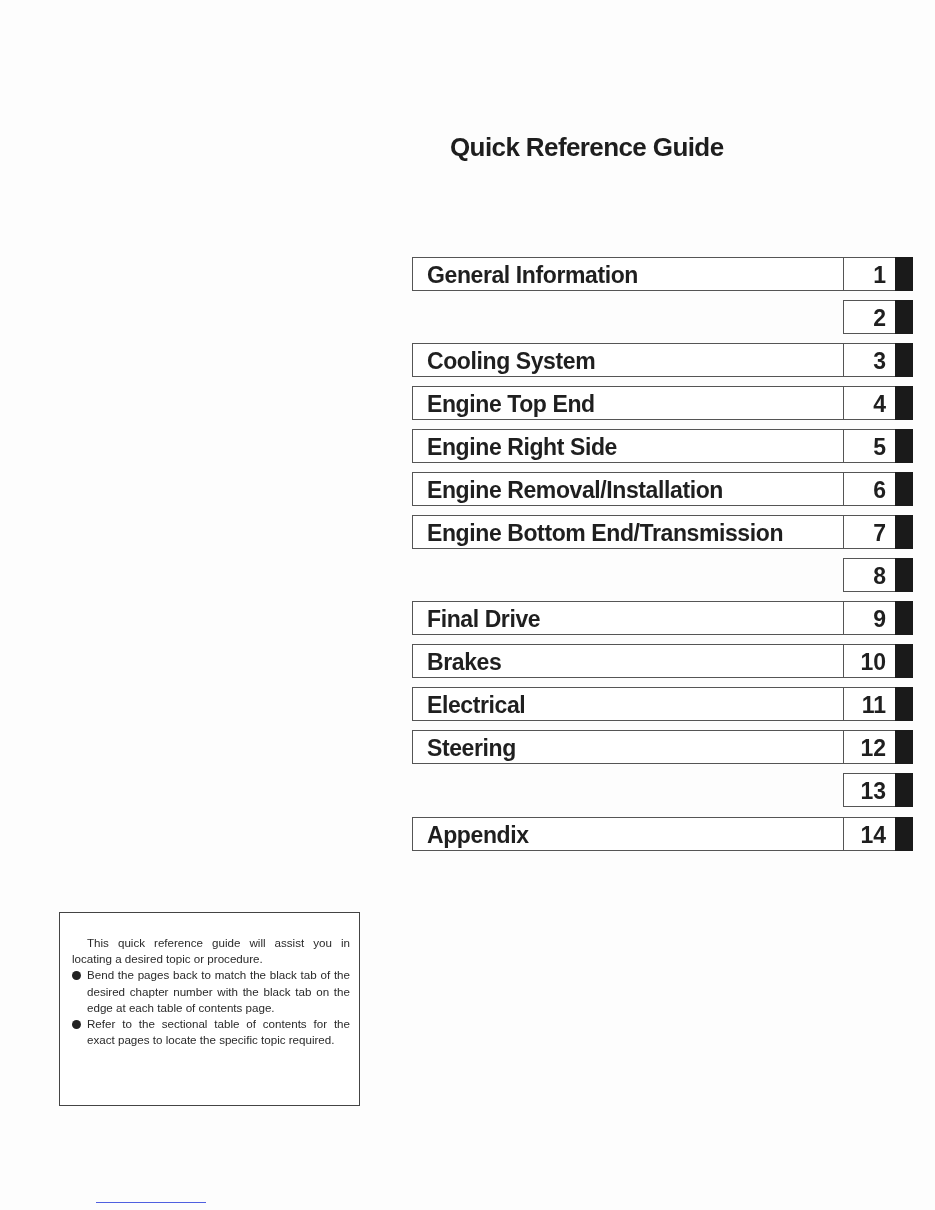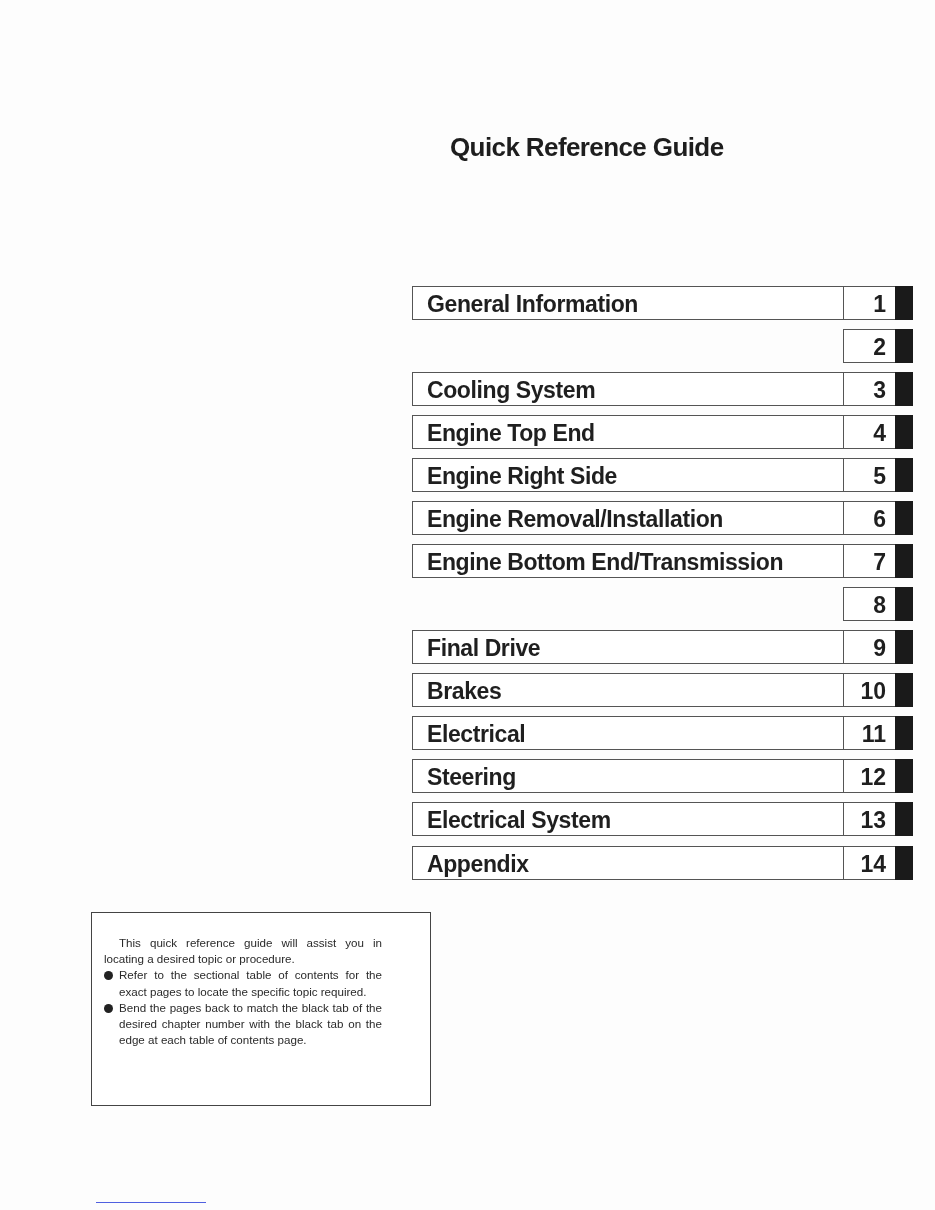--- a/index.html
+++ b/index.html
@@ -4,42 +4,42 @@
 <style>
   html, body { margin:0; padding:0; }
   body {
     width:935px; height:1210px; background:#fdfdfd; position:relative; overflow:hidden;
     font-family:"Liberation Sans", sans-serif; color:#1a1a1a;
   }
   .title {
     position:absolute; left:450px; top:132px; font-size:26px; font-weight:bold;
     letter-spacing:-0.6px; color:#1e1e1e;
   }
-  .toc-row { position:absolute; left:412px; width:501px; height:34px;margin-top:29px; }
+  .toc-row { position:absolute; left:412px; width:501px; height:34px; }
   .toc-label-box {
     position:absolute; left:0; top:0; width:430px; height:32px;
     border:1px solid #555; background:#fff;
   }
   .toc-label {
     position:absolute; left:14px; top:4px; font-size:23px; font-weight:bold;
     letter-spacing:-0.4px; color:#1f1f1f; white-space:nowrap;
   }
   .toc-num-box {
     position:absolute; left:431px; top:0; width:51px; height:32px;
     border:1px solid #555; border-left:1px solid #555; background:#fff;
   }
   .toc-num {
     position:absolute; right:9px; top:4px; font-size:23px; font-weight:bold; color:#1f1f1f;
   }
   .toc-tab {
     position:absolute; left:483px; top:0; width:18px; height:34px; background:#1a1a1a;
   }
   .note-box {
-    position:absolute; left:59px; top:912px; width:340px; height:194px;
-    border:1px solid #444; background:#fff; box-sizing:border-box;margin-left:32px;
+    position:absolute; left:59px; top:912px; width:301px; height:194px;
+    border:1px solid #444; background:#fff; box-sizing:border-box;
   }
   .note-text {
     position:absolute; left:12px; top:22px; width:278px;
     font-size:11.6px; line-height:16.2px; color:#2a2a2a; text-align:justify;
   }
   .note-intro { text-indent:15px; }
   .note-bullet { position:relative; padding-left:15px; }
   .bullet-dot {
     position:absolute; left:0; top:4px; width:9px; height:9px; border-radius:50%; background:#222;
   }
@@ -149,23 +149,20 @@
   <div class="toc-row" style="top:730px">
     <div class="toc-label-box">
         <span class="toc-label">Steering</span>
       </div>
     <div class="toc-num-box">
         <span class="toc-num">12</span>
       </div>
     <div class="toc-tab"></div>
   </div>
   <div class="toc-row" style="top:773px">
-    <div class="toc-label-box">
-        <span class="toc-label">Electrical System</span>
-      </div>
     <div class="toc-num-box">
         <span class="toc-num">13</span>
       </div>
     <div class="toc-tab"></div>
   </div>
   <div class="toc-row" style="top:817px">
     <div class="toc-label-box">
         <span class="toc-label">Appendix</span>
       </div>
     <div class="toc-num-box">
@@ -173,22 +170,22 @@
       </div>
     <div class="toc-tab"></div>
   </div>
 </div>
 
 <div class="note-box">
   <div class="note-text">
     <div class="note-intro">This quick reference guide will assist you in locating a desired topic or procedure.</div>
     <div class="note-bullet">
       <span class="bullet-dot"></span>
-      <span>Refer to the sectional table of contents for the exact pages to locate the specific topic required.</span>
+      <span>Bend the pages back to match the black tab of the desired chapter number with the black tab on the edge at each table of contents page.</span>
     </div>
     <div class="note-bullet">
       <span class="bullet-dot"></span>
-      <span>Bend the pages back to match the black tab of the desired chapter number with the black tab on the edge at each table of contents page.</span>
+      <span>Refer to the sectional table of contents for the exact pages to locate the specific topic required.</span>
     </div>
   </div>
 </div>
 
 <div class="link-line"></div>
 
 </body></html>

